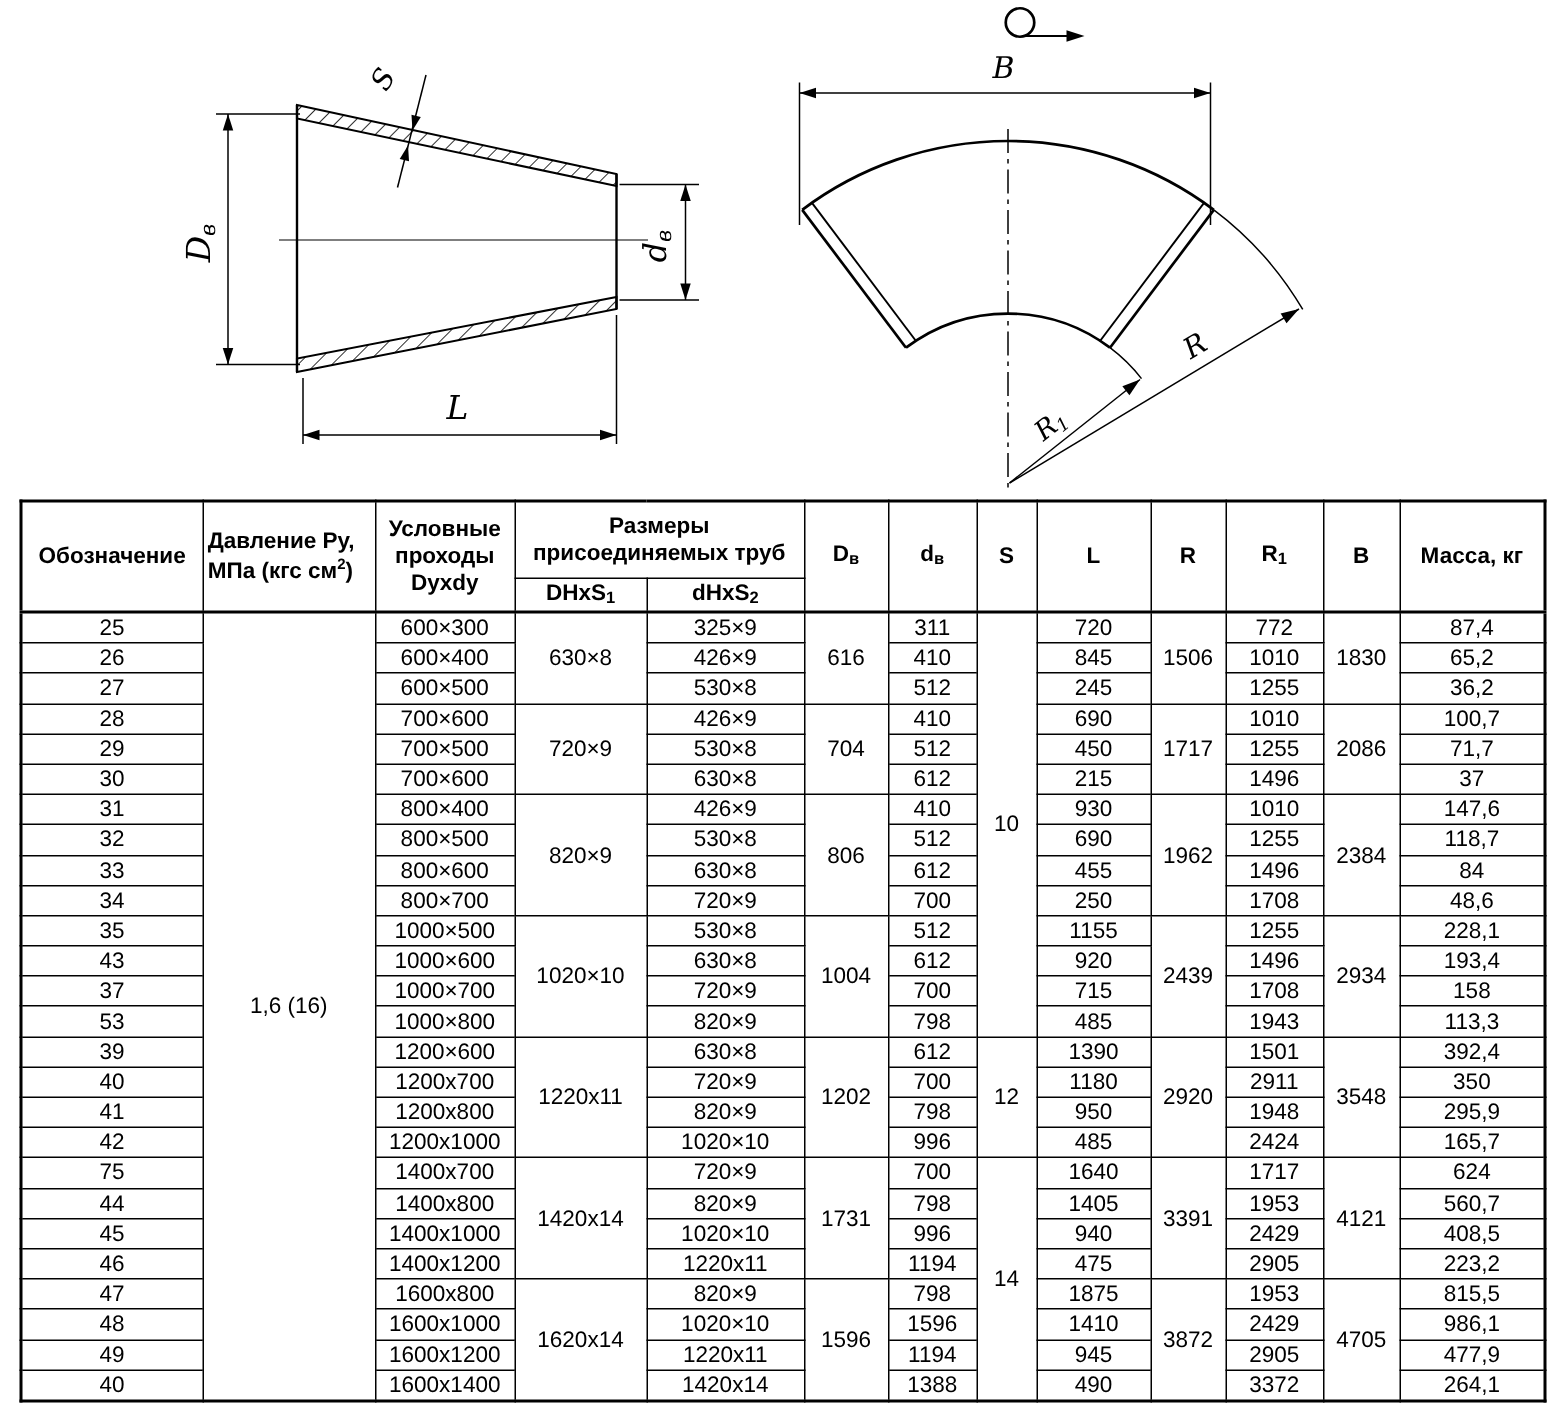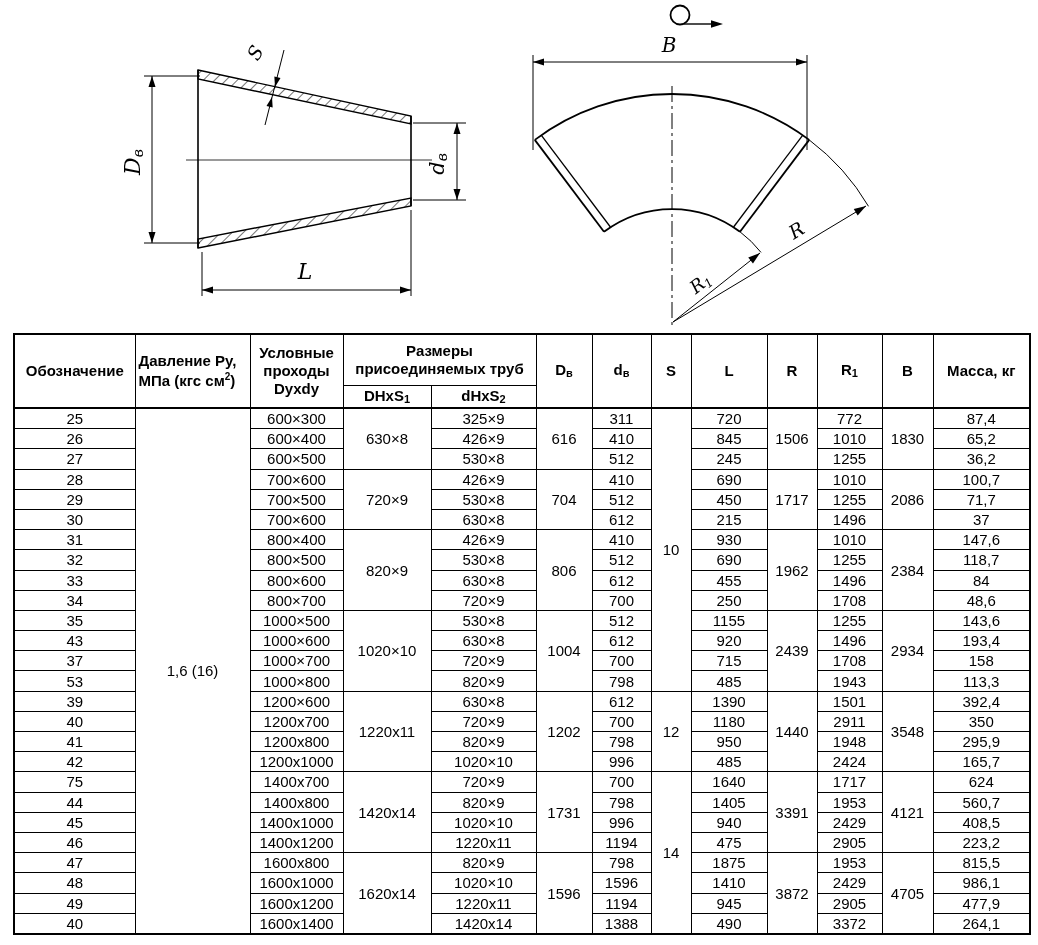--- a/index.html
+++ b/index.html
@@ -262,21 +262,21 @@
         <td>35</td>
         <td>1000×500</td>
         <td rowspan="4">1020×10</td>
         <td>530×8</td>
         <td rowspan="4">1004</td>
         <td>512</td>
         <td>1155</td>
         <td rowspan="4">2439</td>
         <td>1255</td>
         <td rowspan="4">2934</td>
-        <td>143,6</td>
+        <td>228,1</td>
       </tr>
       <tr>
         <td>43</td>
         <td>1000×600</td>
         <td>630×8</td>
         <td>612</td>
         <td>920</td>
         <td>1496</td>
         <td>193,4</td>
       </tr>
@@ -300,21 +300,21 @@
       </tr>
       <tr>
         <td>39</td>
         <td>1200×600</td>
         <td rowspan="4">1220x11</td>
         <td>630×8</td>
         <td rowspan="4">1202</td>
         <td>612</td>
         <td rowspan="4">12</td>
         <td>1390</td>
-        <td rowspan="4">1440</td>
+        <td rowspan="4">2920</td>
         <td>1501</td>
         <td rowspan="4">3548</td>
         <td>392,4</td>
       </tr>
       <tr>
         <td>40</td>
         <td>1200x700</td>
         <td>720×9</td>
         <td>700</td>
         <td>1180</td>

